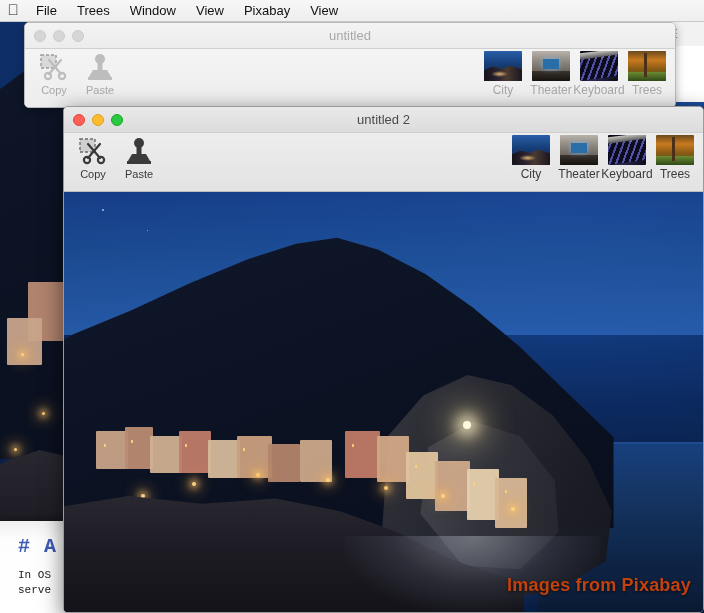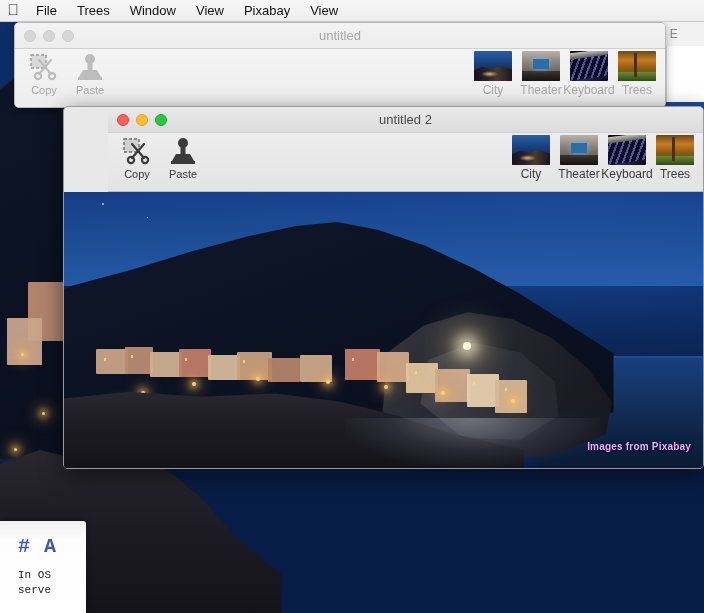--- a/index.html
+++ b/index.html
@@ -94,38 +94,37 @@
   .town{ position:absolute; left:0; top:0; width:100%; height:100%; }
   .bldg{ position:absolute; border-radius:1px; opacity:.95; }
   .lamp{ position:absolute; border-radius:50%;
     box-shadow:0 0 6px 3px rgba(255,198,110,.55), 0 0 14px 7px rgba(255,180,70,.25); }
   .win-lit{ position:absolute; background:#ffd27a; opacity:.9; }
   .big-lamp{
     position:absolute; width:8px; height:8px; border-radius:50%; background:#fff9e0;
     box-shadow:0 0 14px 7px rgba(255,244,200,.75), 0 0 30px 16px rgba(255,230,150,.35);
   }
   .watermark{
-    position:absolute; right:12px; bottom:16px; color:#f0abfc;
-    font-size:10px; font-weight:bold; letter-spacing:.2px;
+    position:absolute; right:12px; bottom:16px; color:#c2410c;
+    font-size:18px; font-weight:bold; letter-spacing:.2px;
     text-shadow:0 1px 3px rgba(0,0,0,.65);
     text-align:center;
   }
 
   
   .window{ position:absolute; border-radius:5px; overflow:hidden; }
   .win-back{
-    left:14px; top:22px; width:652px; height:86px;
+    left:24px; top:22px; width:652px; height:86px;
     background:#f0f0f0; border:1px solid #b9b9b9;
     box-shadow:0 3px 10px rgba(0,0,0,.30);
   }
   .win-front{
-    left:63px; top:106px; width:641px; height:363px;
+    left:63px; top:106px; width:641px; height:507px;
     background:#e8e8e8; border:1px solid #9a9a9a;
     box-shadow:0 6px 22px rgba(0,0,0,.55);
-    padding-left:44px;
   }
   .titlebar{
     position:relative; height:26px;
     background:linear-gradient(to bottom,#e9e9e9 0%,#dcdcdc 100%);
     border-bottom:1px solid #cfcfcf;
     display:flex; align-items:center;
   }
   .titlebar.inactive{ background:linear-gradient(to bottom,#f3f3f3 0%,#ececec 100%); }
   .lights{ display:flex; gap:7px; padding-left:9px; }
   .light{ width:12px; height:12px; border-radius:50%; }

